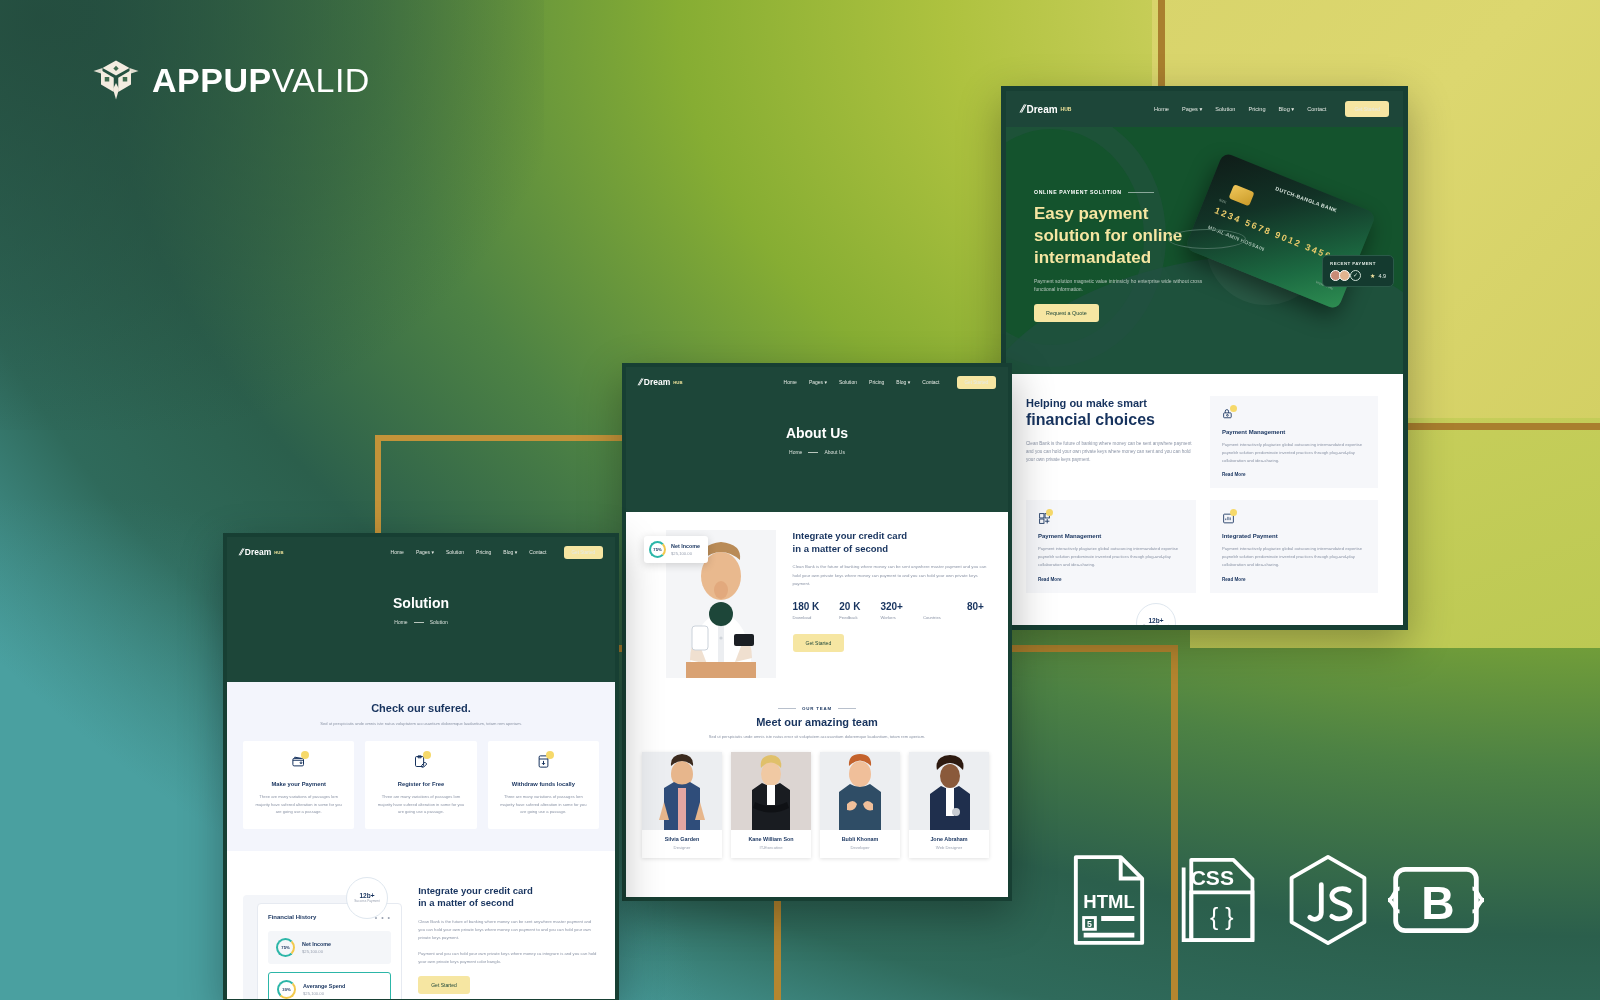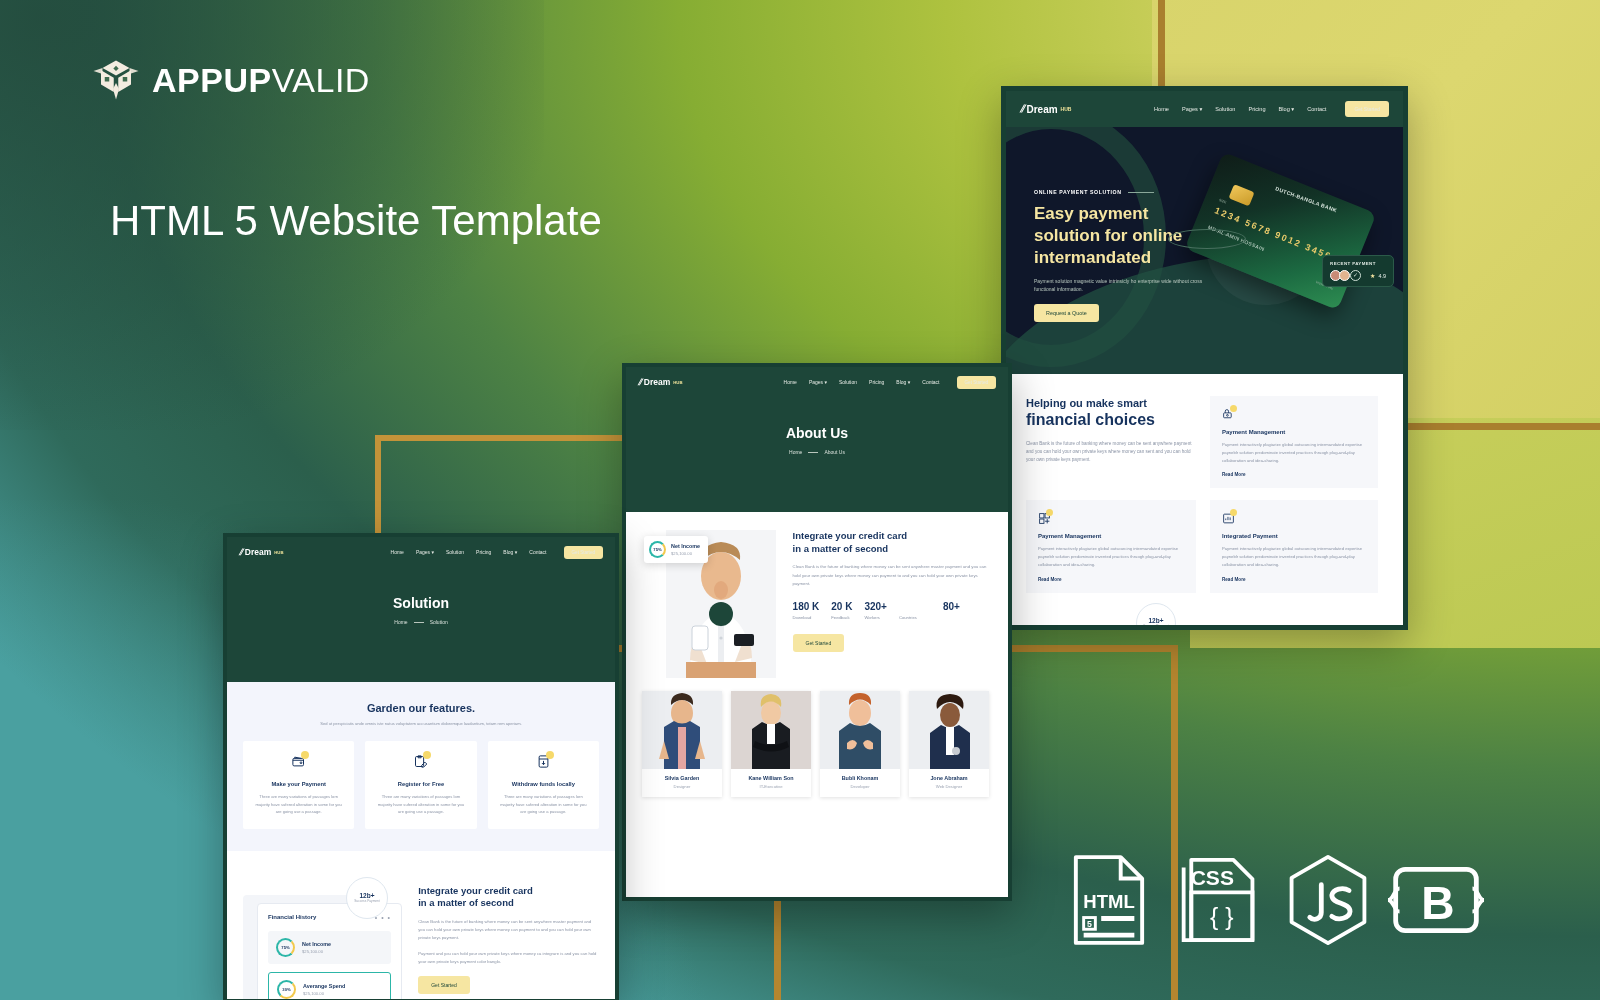--- a/index.html
+++ b/index.html
@@ -70,21 +70,21 @@
   .crumb { color:#d8e0da; text-align:center; display:flex; gap:6px; align-items:center; justify-content:center;}
   .crumb .dash { display:inline-block; background:#b9c6bd; }
 
   .hdg-dark { color:#17335e; font-weight:700; }
   .body-txt { color:#8a93a5; }
   .card-soft { background:#f6f7fa; }
 
   
   #mockA { left:1001px; top:86px; width:407px; height:544px;
            border:5px solid #173f33; background:#fff; }
-  #mockA .hero-sec { background:#0f172a; height:247px; position:relative; overflow:hidden;}
+  #mockA .hero-sec { background:#14532d; height:247px; position:relative; overflow:hidden;}
   #mockA .wave { position:absolute; left:-40px; bottom:-70px; width:520px; height:190px;
     background:#215041; border-radius:60% 40% 0 0 / 100% 100% 0 0; opacity:.75; }
   #mockA .wave2 { position:absolute; left:-70px; top:-20px; width:230px; height:260px;
     border:22px solid #23513f; border-radius:50%; opacity:.6;}
 
   
   #mockB { left:622px; top:363px; width:390px; height:538px; border:4px solid #173f33;}
   #mockB .hero-sec { background:#1d4639; height:115px; }
 
   
@@ -135,21 +135,20 @@
         <rect x="41" y="28" width="6" height="6"></rect>
       </g>
     </svg>
   </span>
   <span class="brand-text">
     <b>APPUP</b><span class="light">VALID</span>
   </span>
 </div>
 
 <div class="hero">
-  <h3>HTML 5 Website Template</h3>
 </div>
 
 <div class="mock" id="mockA">
 
   <div class="nav" style="height:36px;padding:0 14px;">
     <div class="nav-logo" style="font-size:10px;">
       <span class="slash">⫽</span>
       <span>Dream</span>
         <span class="sup">HUB</span>
     </div>
@@ -333,21 +332,21 @@
             <rect x="68" y="104" width="20" height="12" rx="2" fill="#1b1f24"></rect>
             <circle cx="55" cy="84" r="12" fill="#1d4639"></circle>
           </svg>
         </div>
       </div>
 
       <div style="width:200px;">
         <div class="hdg-dark" style="font-size:9.5px;line-height:1.34;">Integrate your credit card</div>
         <div class="hdg-dark" style="font-size:9.5px;line-height:1.34;">in a matter of second</div>
         <div class="body-txt" style="margin-top:8px;font-size:4.3px;line-height:1.9;">Clean Bank is the future of banking where money can be sent anywhere master payment and you can hold your own private keys where money can payment to and you can hold your own private keys payment.</div>
-        <div style="display:flex;gap:12px;margin-top:13px;">
+        <div style="display:flex;gap:20px;margin-top:13px;">
           <div>
             <div class="hdg-dark" style="font-size:10px;">180 K</div>
             <div style="color:#8a93a5;font-size:4.2px;margin-top:3px;">Download</div>
           </div>
           <div>
             <div class="hdg-dark" style="font-size:10px;">20 K</div>
             <div style="color:#8a93a5;font-size:4.2px;margin-top:3px;">Feedback</div>
           </div>
           <div>
             <div class="hdg-dark" style="font-size:10px;">320+</div>
@@ -355,20 +354,29 @@
           </div>
           <div>
             <div class="hdg-dark" style="font-size:10px;margin-left:44px;">80+</div>
             <div style="color:#8a93a5;font-size:4.2px;margin-top:3px;">Countries</div>
           </div>
         </div>
         <div class="btn-y" style="margin-top:14px;display:inline-block;font-size:5px;padding:6px 13px;">Get Started</div>
       </div>
     </div>
 
+    <div style="margin-top:28px;text-align:center;">
+      <div style="display:flex;align-items:center;justify-content:center;gap:6px;">
+        <span style="width:18px;height:1px;background:#b8c0cc;display:inline-block;"></span>
+        <span class="hdg-dark" style="font-size:4.4px;letter-spacing:.8px;">OUR TEAM</span>
+        <span style="width:18px;height:1px;background:#b8c0cc;display:inline-block;"></span>
+      </div>
+      <div class="hdg-dark" style="font-size:11px;margin-top:5px;">Meet our amazing team</div>
+      <div class="body-txt" style="font-size:4.1px;margin-top:6px;">Sed ut perspiciatis unde omnis iste natus error sit voluptatem accusantium doloremque laudantium, totam rem aperiam.</div>
+    </div>
 
     <div style="display:flex;gap:9px;margin-top:13px;">
       <div class="team-card" style="width:80px;">
         <div class="team-ph" style="height:78px;">
           <svg viewBox="0 0 80 78" width="80" height="78">
             <rect width="80" height="78" fill="#eceef1"></rect>
             <ellipse cx="40" cy="22" rx="11" ry="13" fill="#e7b68c"></ellipse>
             <path d="M29 14 q11 -10 22 0 q1 -11 -11 -12 q-12 1 -11 12z" fill="#3b2a1e"></path>
             <path d="M32 30 q8 5 16 0 l10 6 v42 h-36 v-42z" fill="#2f4d7a"></path>
             <path d="M36 36 h8 v42 h-8z" fill="#e4a6a2"></path>
@@ -454,21 +462,21 @@
   <div class="hero-sec">
     <div class="page-title" style="font-size:14px;padding-top:28px;">Solution</div>
     <div class="crumb" style="font-size:5px;margin-top:8px;">
       <span>Home</span>
       <span class="dash" style="width:10px;height:1px;"></span>
       <span>Solution</span>
     </div>
   </div>
 
   <div style="background:#f3f5fc;padding:20px 16px 22px;">
-    <div class="hdg-dark" style="font-size:11px;text-align:center;">Garden our features.</div>
+    <div class="hdg-dark" style="font-size:11px;text-align:center;">Check our sufered.</div>
     <div class="body-txt" style="font-size:4.1px;text-align:center;margin-top:7px;">Sed ut perspiciatis unde omnis iste natus voluptatem accusantium doloremque laudantium, totam rem aperiam.</div>
     <div style="display:flex;gap:11px;margin-top:15px;">
       <div style="flex:1;background:#fff;padding:13px 10px;text-align:center;border-radius:2px;">
         <div style="display:inline-block;position:relative;">
           <span style="position:absolute;right:-3px;top:-3px;width:8px;height:8px;border-radius:50%;background:#f6d96a;"></span>
           <svg width="15" height="15" viewBox="0 0 24 24" fill="none" stroke="#17335e" stroke-width="1.6">
               <rect x="3" y="7" width="17" height="12" rx="2"></rect>
               <path d="M3 10h17"></path>
               <circle cx="16" cy="14" r="1.4"></circle>
               <path d="M6 7V5l10 2"></path>

